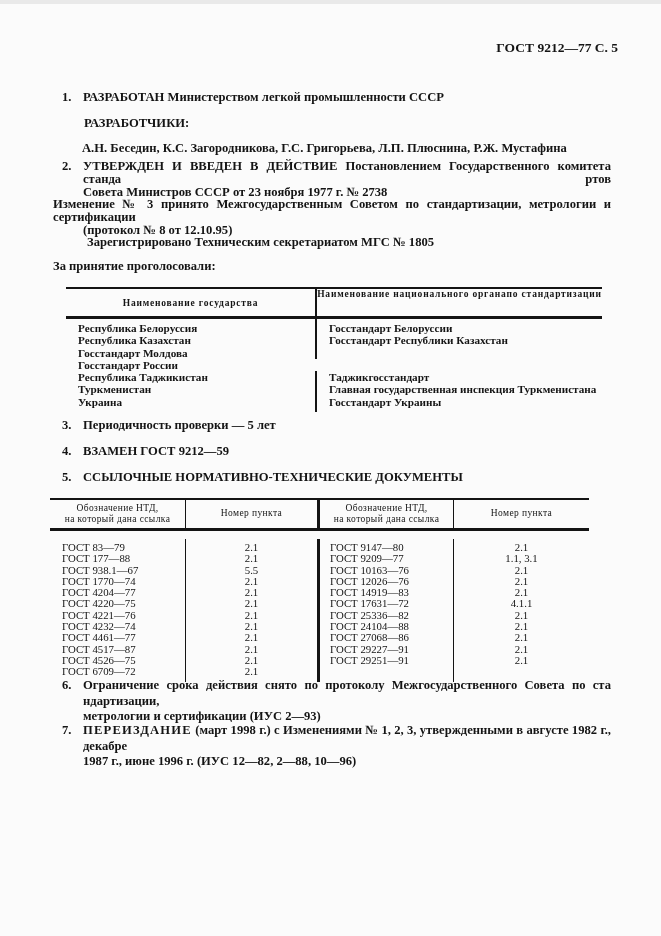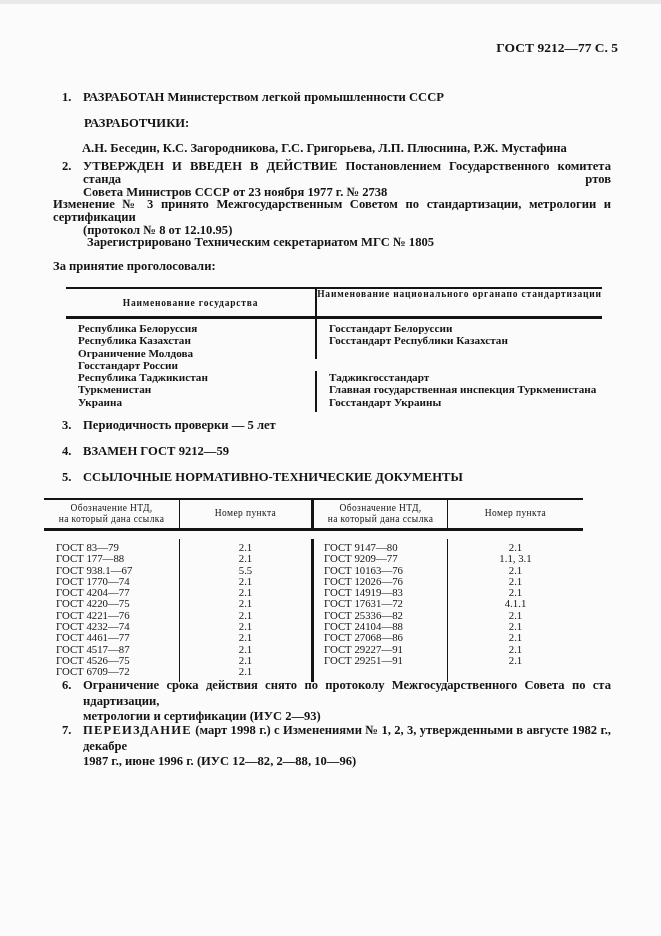--- a/index.html
+++ b/index.html
@@ -32,21 +32,21 @@
            display:flex; align-items:center; justify-content:center; }
   .t1-hr { flex:1; display:flex; flex-direction:row; justify-content:center; line-height:11.5px; }
   .t1-body { padding:3px 0 4px; }
   .t1-row { display:flex; font-size:11.2px; line-height:12.3px; }
   .t1-c1 { width:251px; border-right:2px solid var(--ink,#141414); padding-left:12px; }
   .t1-c2 { flex:1; padding-left:12px; }
   .t1-body .t1-row:first-child .t1-c1 { margin-top:-3px; padding-top:3px; }
   .t1-body .t1-row:last-child  .t1-c1 { margin-bottom:-4px; padding-bottom:4px; }
 
   
-  .t2 { position:absolute; top:494px; left:44px; width:539px; border-top:2.5px solid var(--ink,#141414); }
+  .t2 { position:absolute; top:494px; left:50px; width:539px; border-top:2.5px solid var(--ink,#141414); }
   .t2-header { display:flex; border-bottom:3px solid var(--ink,#141414);
                font-size:9.5px; letter-spacing:.4px; text-align:center; height:31px; }
   .t2 .c1 { width:136px; border-right:1.5px solid var(--ink,#141414); }
   .t2 .c2 { width:134px; border-right:3px solid var(--ink,#141414); }
   .t2 .c3 { width:134px; border-right:1.5px solid var(--ink,#141414); }
   .t2 .c4 { flex:1; }
   .t2-hcell { display:flex; flex-direction:column; justify-content:center; line-height:11.5px; }
   .t2-body { padding:11px 0 4px; }
   .t2-row { display:flex; font-size:10.8px; line-height:11.3px; }
   .t2-row .c1 { padding-left:12px; }
@@ -99,21 +99,21 @@
     <div class="t1-body">
       <div class="t1-row">
           <div class="t1-c1">Республика Белоруссия</div>
           <div class="t1-c2">Госстандарт Белоруссии</div>
         </div>
       <div class="t1-row">
           <div class="t1-c1">Республика Казахстан</div>
           <div class="t1-c2">Госстандарт Республики Казахстан</div>
         </div>
       <div class="t1-row">
-          <div class="t1-c1">Ограничение Молдова</div>
+          <div class="t1-c1">Госстандарт Молдова</div>
         </div>
       <div class="t1-row">
           <div class="t1-c2">Госстандарт России</div>
         </div>
       <div class="t1-row">
           <div class="t1-c1">Республика Таджикистан</div>
           <div class="t1-c2">Таджикгосстандарт</div>
         </div>
       <div class="t1-row">
           <div class="t1-c1">Туркменистан</div>

